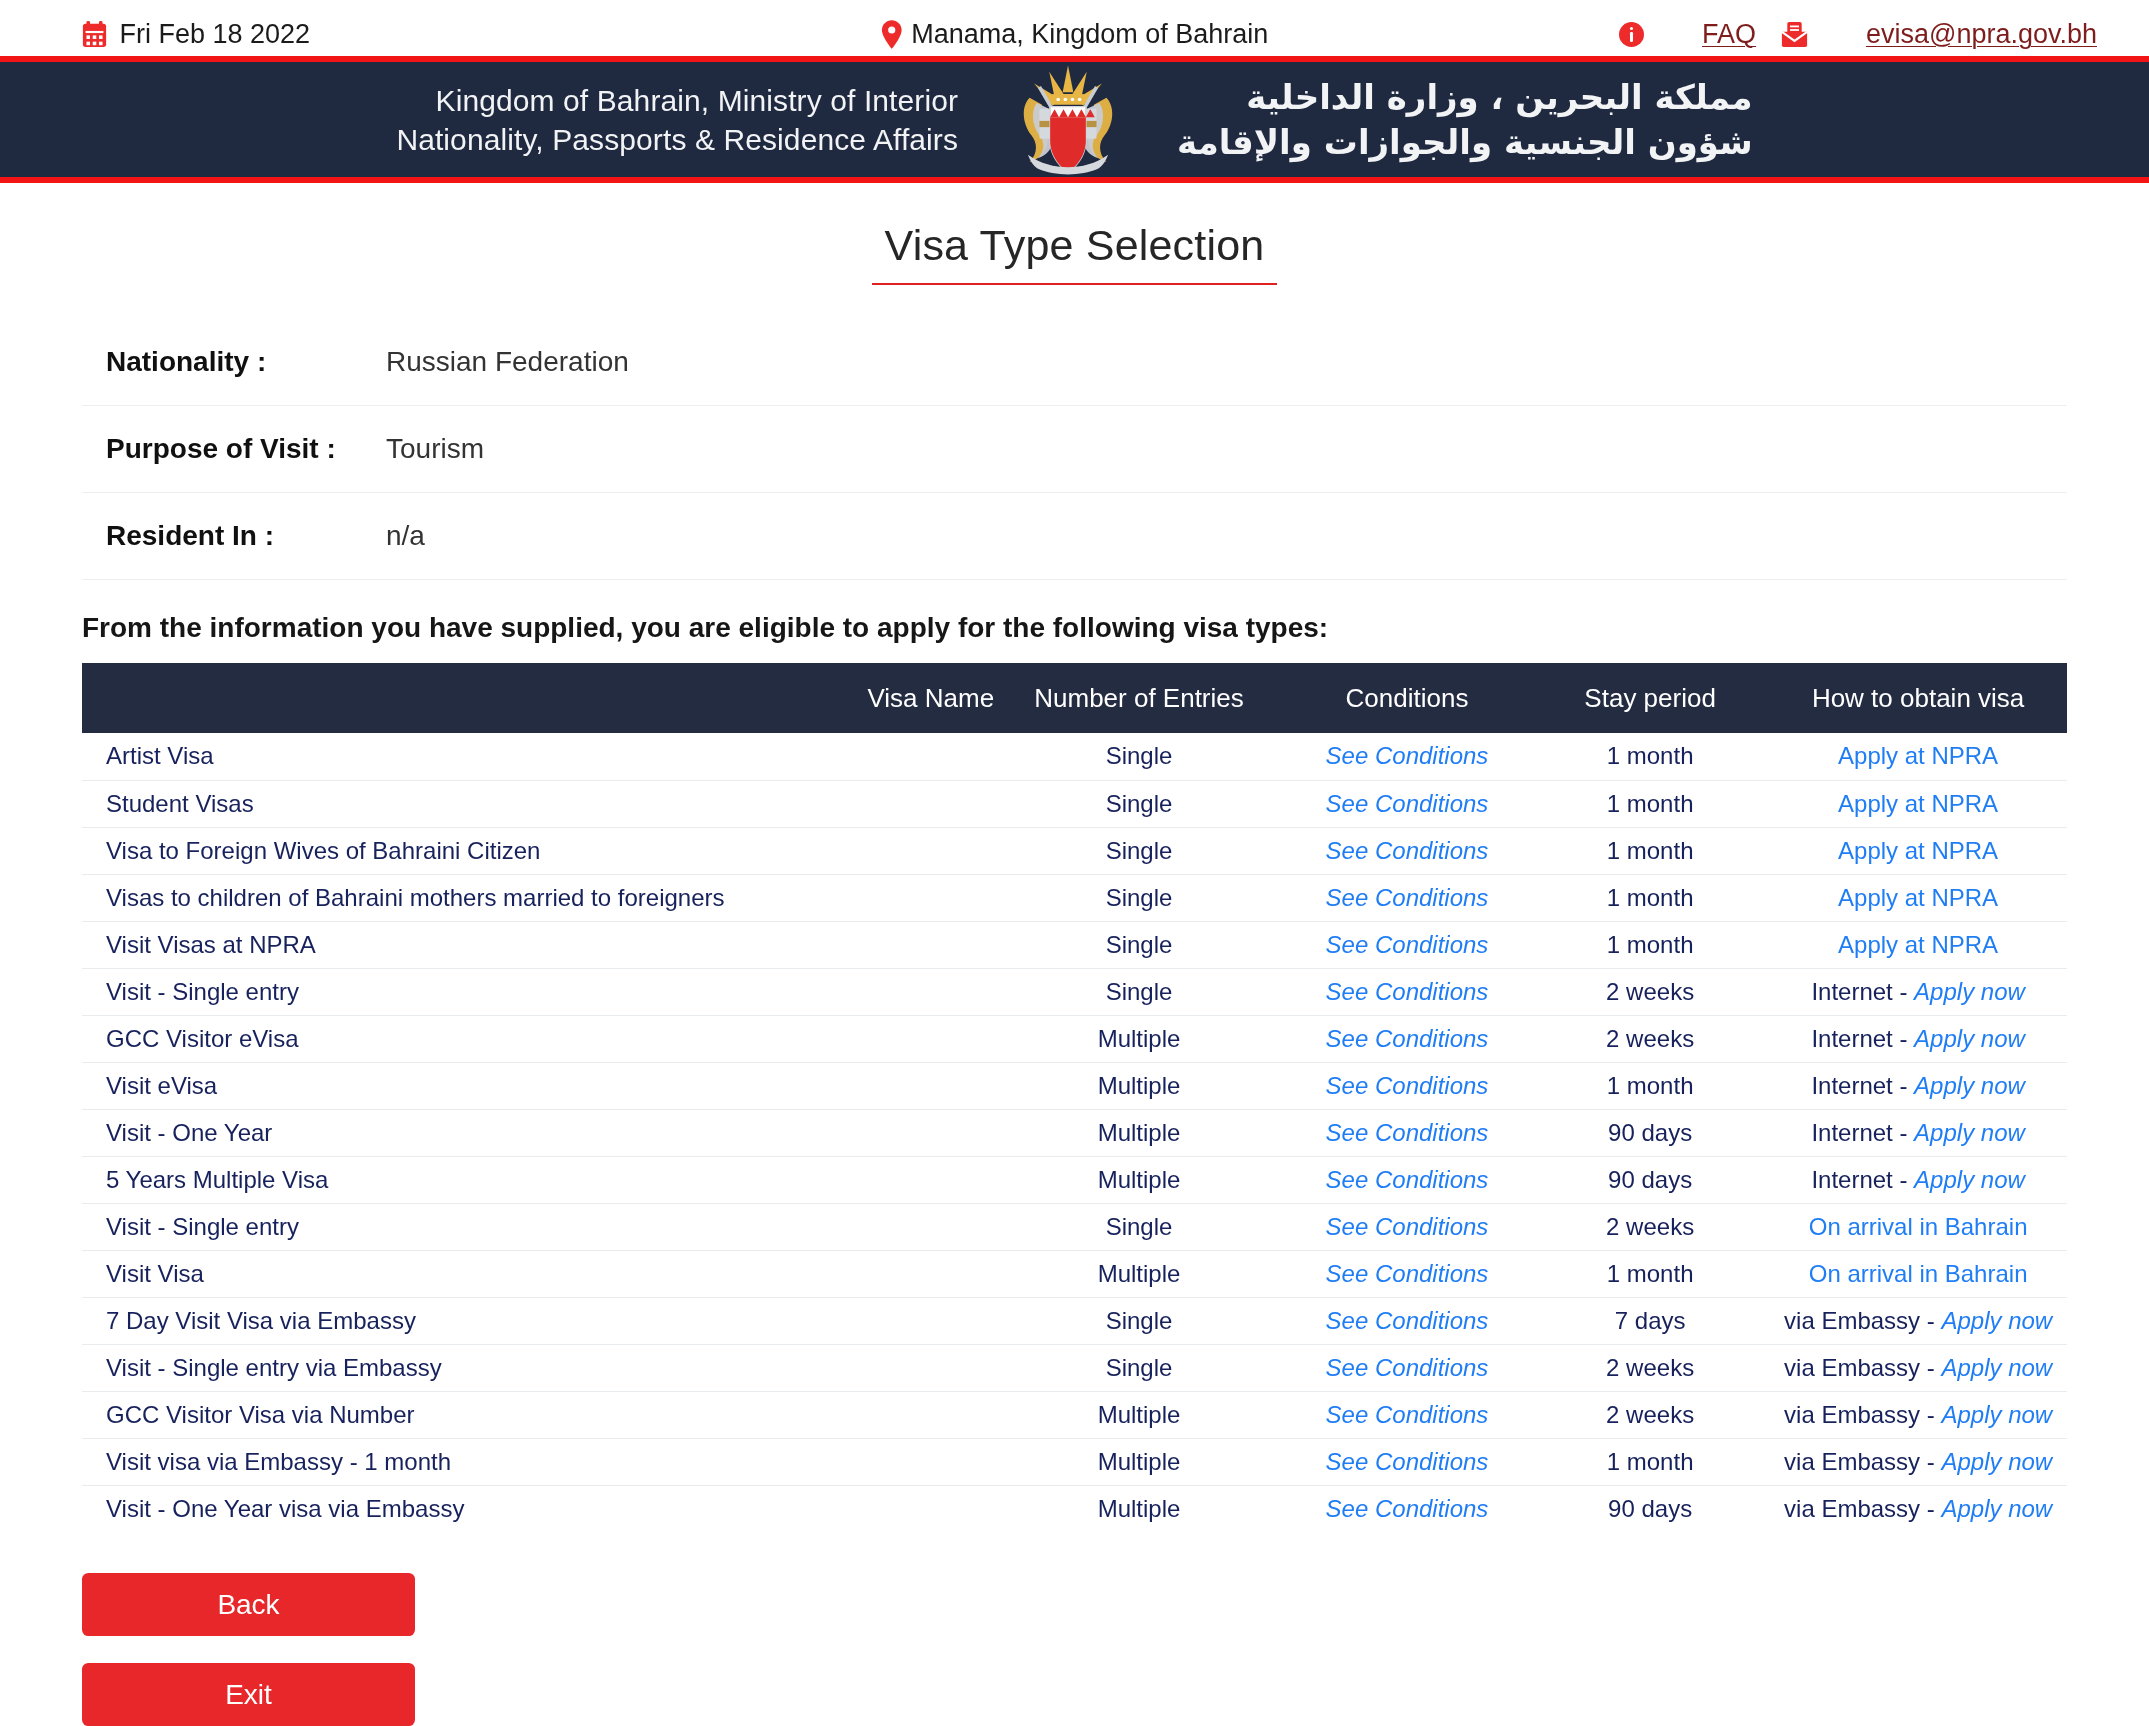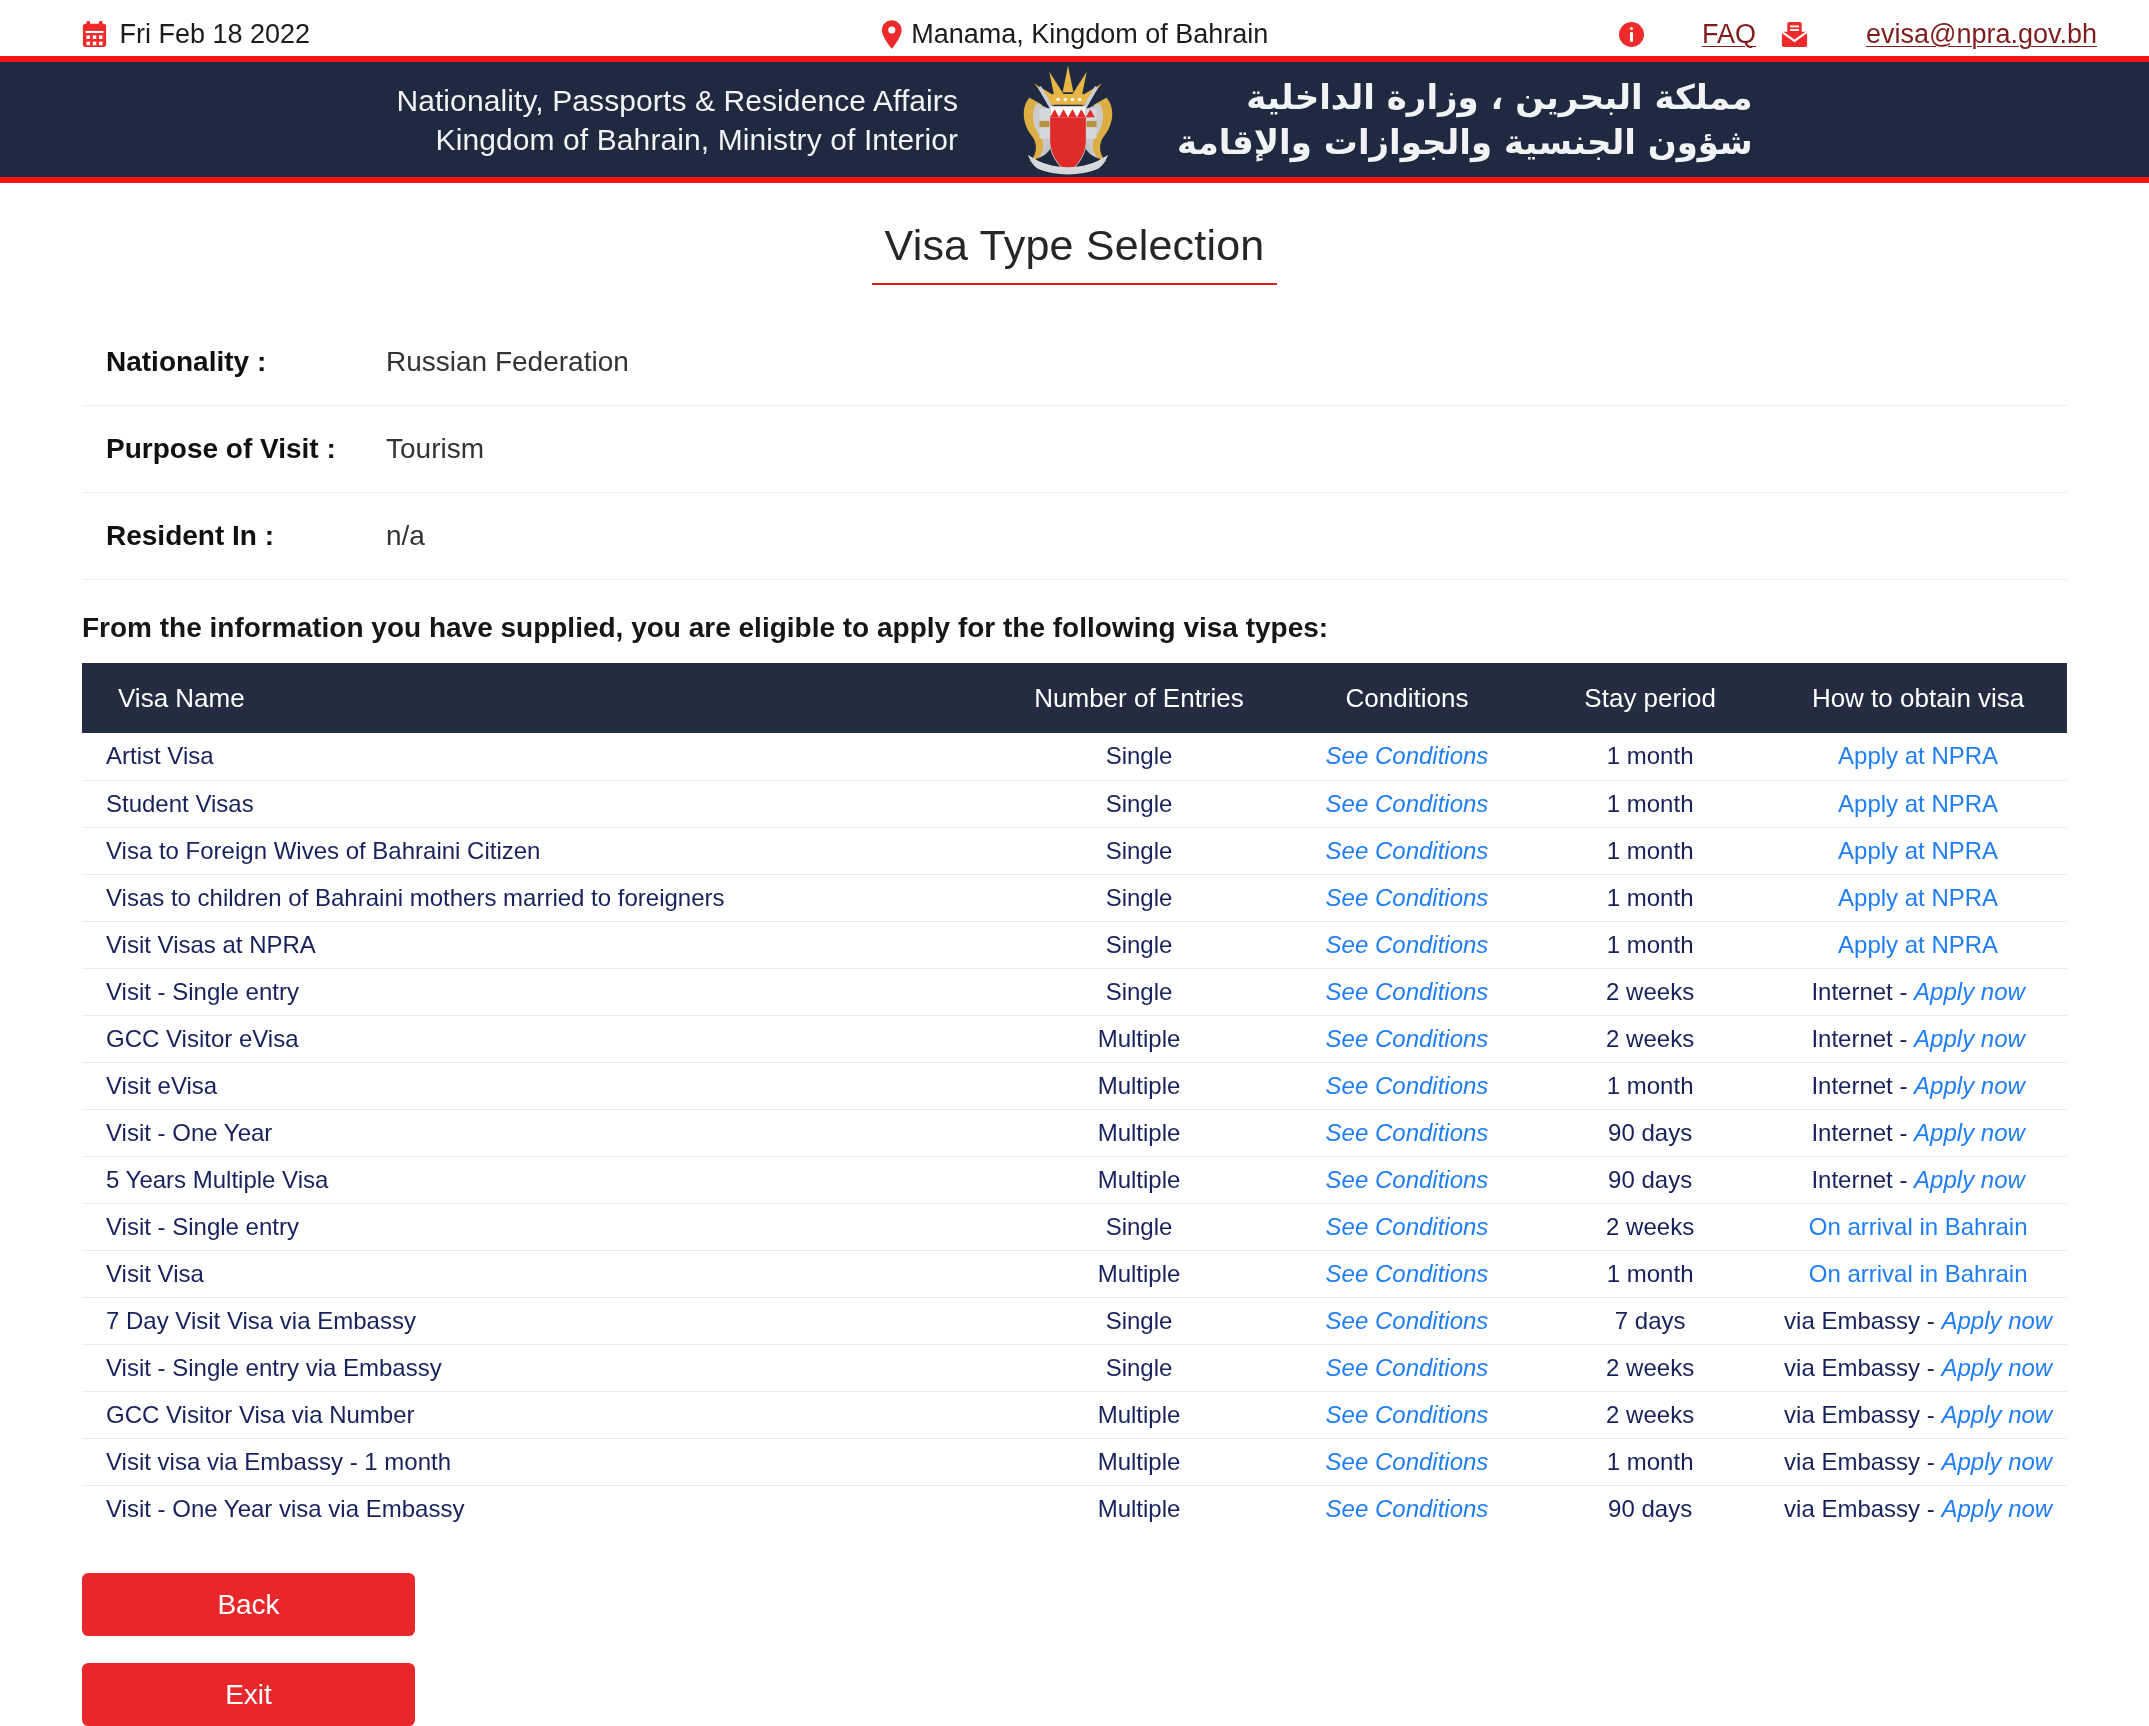--- a/index.html
+++ b/index.html
@@ -150,21 +150,21 @@
   }
   table.visa thead th {
     background: #242c42;
     color: #ffffff;
     font-weight: 400;
     font-size: 26px;
     height: 70px;
     text-align: center;
     vertical-align: middle;
   }
-  table.visa thead th.c-name { text-align: left; padding-left: 36px; }
+  table.visa thead th.c-name { text-align: right; padding-left: 36px; }
   table.visa tbody td {
     height: 47px;
     font-size: 24px;
     color: #17215c;
     text-align: center;
     vertical-align: middle;
     border-bottom: 1.8px solid #e9ecef;
     white-space: nowrap;
   }
   table.visa tbody tr:last-child td { border-bottom: none; }
@@ -271,22 +271,22 @@
           <path d="M1 12l14 10 14-10" fill="none" stroke="#ffffff" stroke-width="2.4"></path>
         </svg>
       </span>
       <a class="tb-link" href="#">evisa@npra.gov.bh</a>
     </span>
   </div>
 </div>
 
 <div class="brandbar">
   <div class="brand-en">
+    <div>Kingdom of Bahrain, Ministry of Interior</div>
     <div>Nationality, Passports &amp; Residence Affairs</div>
-    <div>Kingdom of Bahrain, Ministry of Interior</div>
   </div>
 
   <div class="brand-emblem">
     <svg width="116" height="116" viewBox="0 0 130 130">
 
       <g fill="#e8b645">
         <polygon points="65,4 71,34 59,34"></polygon>
         <polygon points="44,11 60,36 50,40"></polygon>
         <polygon points="86,11 70,36 80,40"></polygon>
         <polygon points="27,24 55,41 48,49"></polygon>

